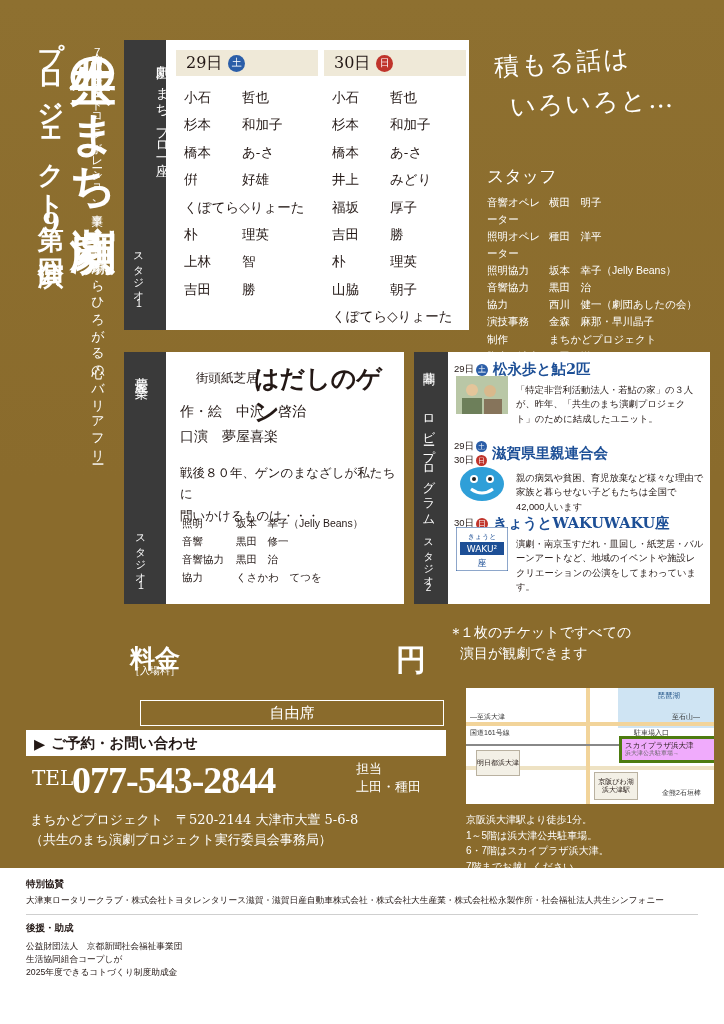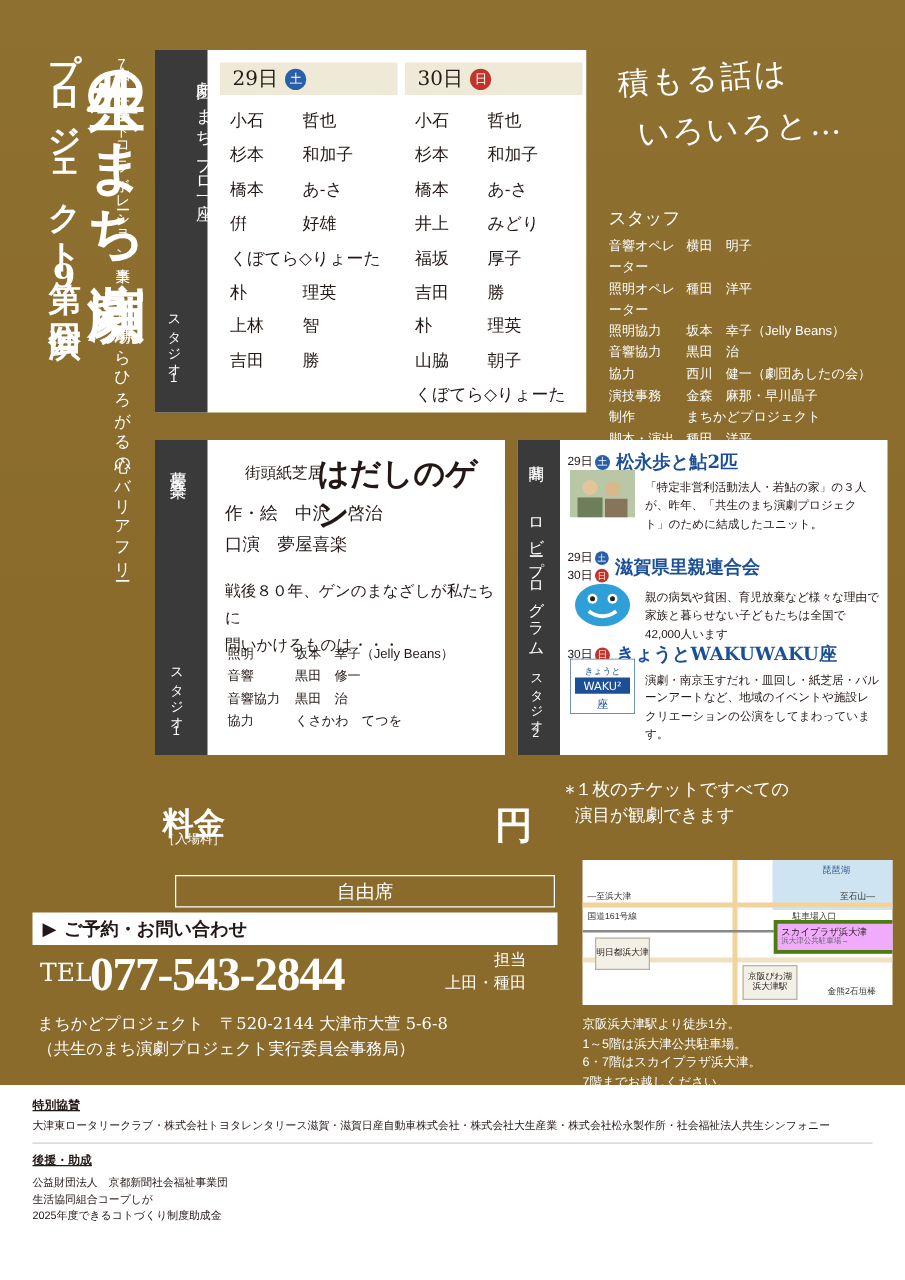--- a/index.html
+++ b/index.html
@@ -89,21 +89,21 @@
     color:#ffffff;
   }
   .brush .l1 { position:absolute; left:10px; top:6px; font-size:25px; letter-spacing:2px;
                font-family:"DejaVu Serif", serif; transform:rotate(-4deg); }
   .brush .l2 { position:absolute; left:26px; top:46px; font-size:25px; letter-spacing:2px;
                font-family:"DejaVu Serif", serif; transform:rotate(-3deg); }
 
   
   .staff { position:absolute; left:487px; top:163px; width:226px; color:#ffffff;
            font-size:10.5px; line-height:1.63; }
-  .staff h4 { margin:0 0 3px 0; font-size:14px; font-weight:normal; }
+  .staff h4 { margin:0 0 3px 0; font-size:17px; font-weight:normal; }
   .staff .row { display:flex; }
   .staff .k { width:62px; }
 
   
   .kami {
     position:absolute; left:124px; top:352px; width:280px; height:252px; background:#ffffff;
   }
   .kami-tab { position:absolute; left:0; top:0; width:42px; height:252px; background:#3a3a3a; color:#fff;}
   .kami-tab .tl { position:absolute; left:9px; top:14px; writing-mode:vertical-rl; text-orientation:upright;
                   font-size:13.5px; letter-spacing:3px; font-family:"DejaVu Serif", serif;}
@@ -172,27 +172,27 @@
   
   .contact { position:absolute; left:26px; top:730px; width:420px; height:118px; }
   .contact .hdr { position:absolute; left:0; top:0; width:420px; height:26px; background:#ffffff;
                   display:flex; align-items:center; gap:6px; padding-left:8px;
                   font-size:14.5px; font-weight:bold; font-family:"DejaVu Serif", serif;}
   .contact .tel-lbl { position:absolute; left:6px; top:36px; font-size:20px; color:#fff;
                       font-family:"DejaVu Serif", serif;}
   .contact .tel { position:absolute; left:46px; top:28px; font-size:38px; color:#ffffff;
                   font-weight:bold; font-family:"Liberation Serif", serif; letter-spacing:-1px;}
   .contact .who { position:absolute; left:330px; top:30px; font-size:13px; color:#fff; line-height:1.35;
-                  font-family:"DejaVu Serif", serif;text-align:right;}
+                  font-family:"DejaVu Serif", serif;}
   .contact .addr { position:absolute; left:4px; top:80px; font-size:13px; color:#fff; line-height:1.5;
                    font-family:"DejaVu Serif", serif;}
 
   
   .bottom { position:absolute; left:0; top:868px; width:724px; height:156px; background:#ffffff; }
-  .bt-h { position:absolute; font-size:9.5px; font-weight:bold;text-decoration:underline; }
+  .bt-h { position:absolute; font-size:9.5px; font-weight:bold; }
   .bt-t { position:absolute; font-size:8.7px; line-height:1.5; }
   .divider { position:absolute; left:26px; width:672px; height:1px; background:#cfcfcf; }
 </style>
 </head>
 <body>
 
 <div class="poster">
 
   <div class="vtitle">
     <div class="big">共生のまち演劇</div>

